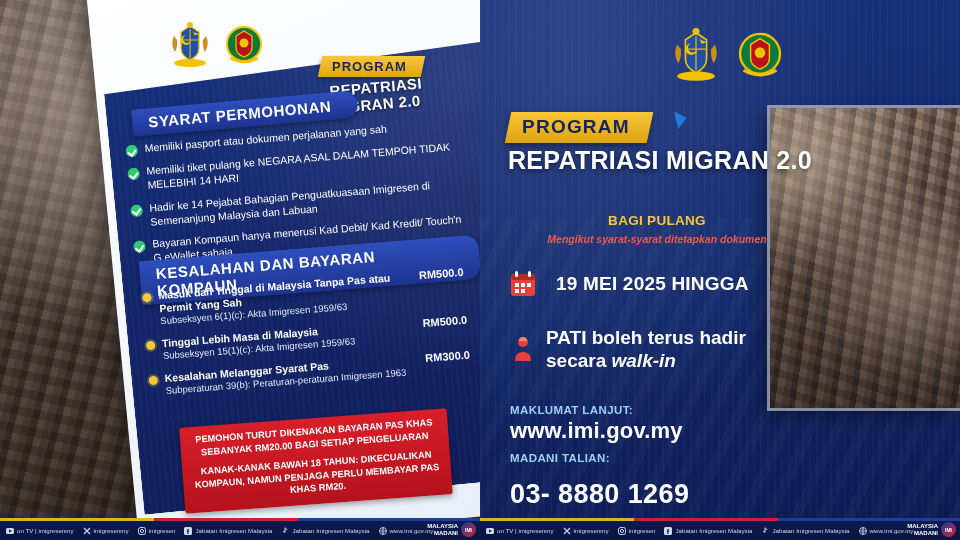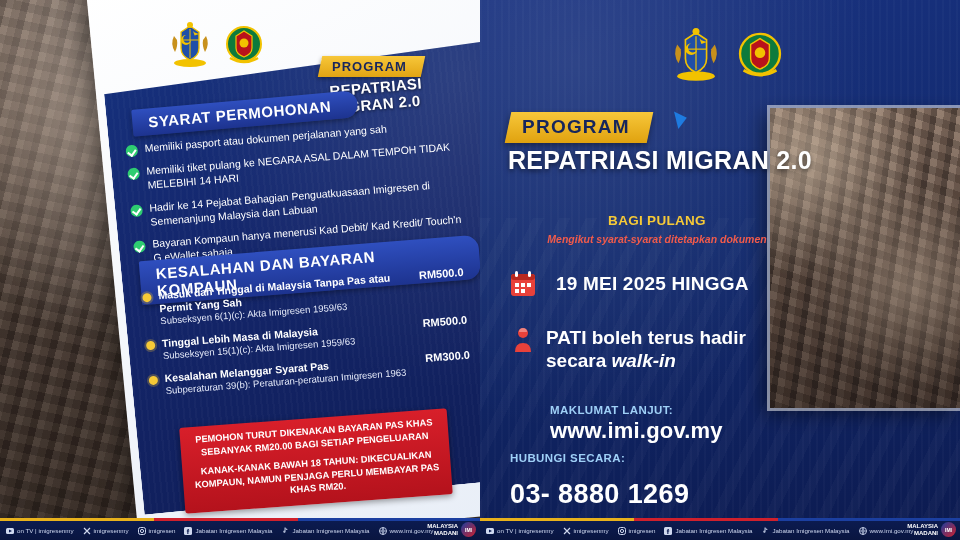--- a/index.html
+++ b/index.html
@@ -197,27 +197,27 @@
     position: absolute; z-index: 6; left: 52px; top: 212px; width: 250px; text-align: center;
   }
   .pati .l1 { color: #f6c937; font-weight: bold; font-size: 13.5px; letter-spacing: .3px; line-height: 1.35;}
   .pati .l2 { color: #f15b4b; font-weight: bold; font-size: 10.5px; font-style: italic; margin-top: 3px;}
 
   .datarow { position: absolute; z-index: 6; left: 30px; top: 270px; display: flex; gap: 20px; align-items: center;}
   .cal-icon { width: 26px; height: 28px; position: relative; flex: 0 0 auto; }
   .cal-icon svg { width: 100%; height: 100%; display:block; }
   .dates { color: #fff; font-weight: bold; font-size: 19px; line-height: 1.22; letter-spacing: .2px; }
 
-  .walkrow { position: absolute; z-index: 6; left: 30px; top: 326px; display: flex; gap: 10px; }
+  .walkrow { position: absolute; z-index: 6; left: 30px; top: 326px; display: flex; gap: 10px; align-items: center;}
   .walk-icon { width: 26px; height: 28px; flex: 0 0 auto; }
   .walk-icon svg { width:100%; height:100%; display:block; }
   .walk { color: #fff; font-weight: bold; font-size: 19px; line-height: 1.22; }
   .walk i { font-style: italic; }
 
-  .info { position: absolute; z-index: 6; left: 30px; top: 404px; margin-left: 40px; }
+  .info { position: absolute; z-index: 6; left: 30px; top: 404px; }
   .info .lbl { color: #9fd0f7; font-size: 11.5px; font-weight: bold; letter-spacing: .4px; }
   .info .web { color: #fff; font-size: 22px; font-weight: bold; letter-spacing: .2px; margin-top: 2px; }
   .info2 { position: absolute; z-index: 6; left: 30px; top: 452px; }
   .info2 .lbl { color: #9fd0f7; font-size: 11.5px; font-weight: bold; letter-spacing: .4px; }
   .info2 .tel { color: #fff; font-size: 27px; font-weight: bold; letter-spacing: .4px; margin-top: 15px; }
 
   .footbar.right { left: 0; }
 </style>
 </head>
 <body>
@@ -456,21 +456,21 @@
         <div><span>secara </span><i>walk-in</i></div>
       </div>
     </div>
 
     <div class="info">
       <div class="lbl">MAKLUMAT LANJUT:</div>
       <div class="web">www.imi.gov.my</div>
     </div>
 
     <div class="info2">
-      <div class="lbl">HUBUNGI SECARA:</div>
+      <div class="lbl">MADANI TALIAN:</div>
       <div class="tel">03- 8880 1269</div>
     </div>
 
     <div class="footbar right">
       <div class="stripe"></div>
       <div class="social">
         <span class="it">
           <span class="sicon">
               <svg viewBox="0 0 16 16">
                 <rect x="0" y="2" width="16" height="12" rx="3"></rect>

